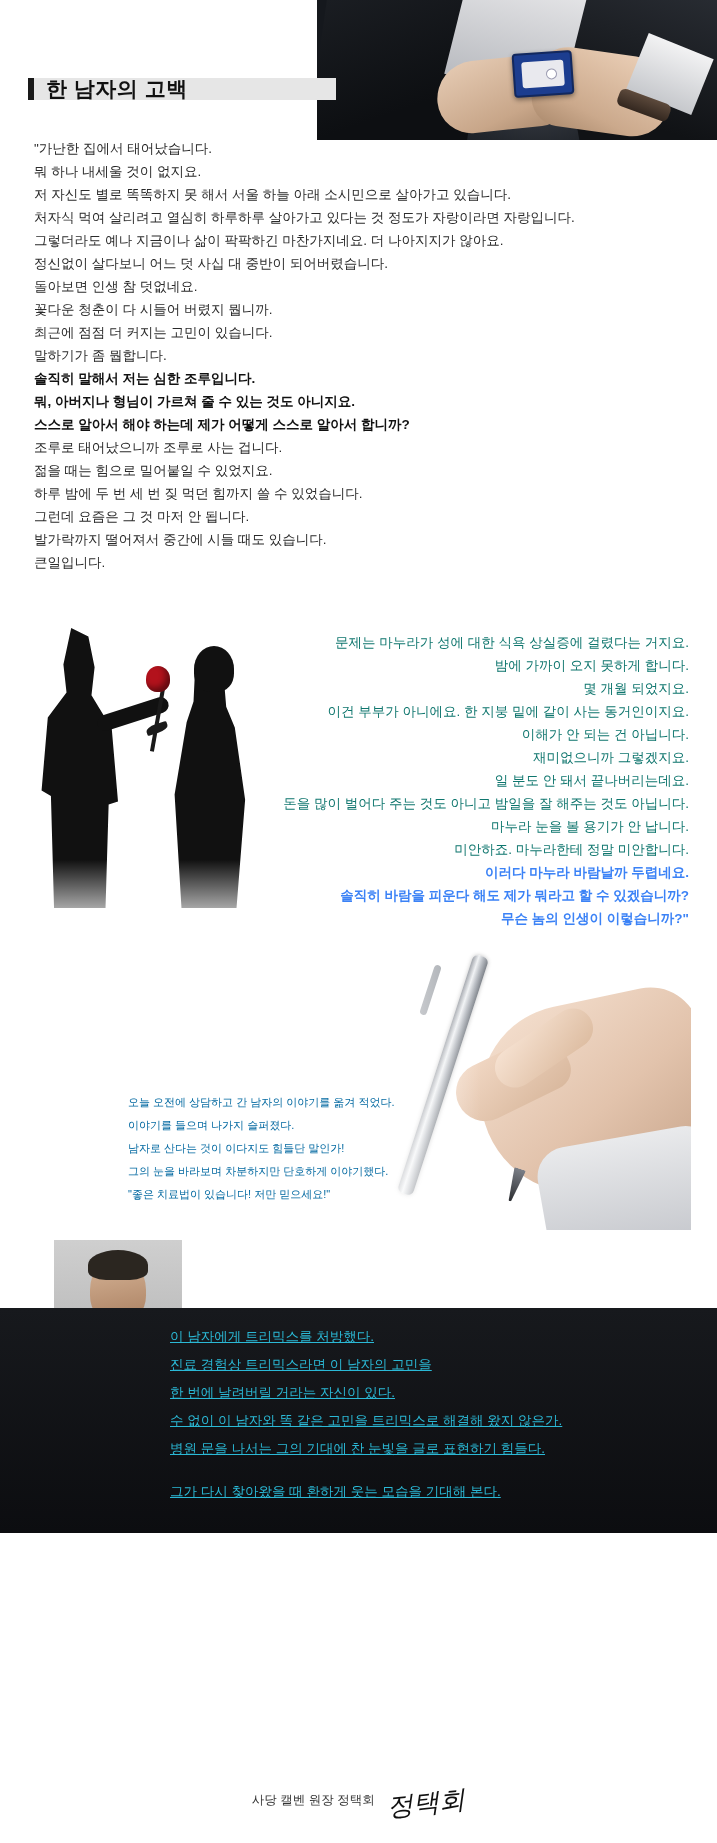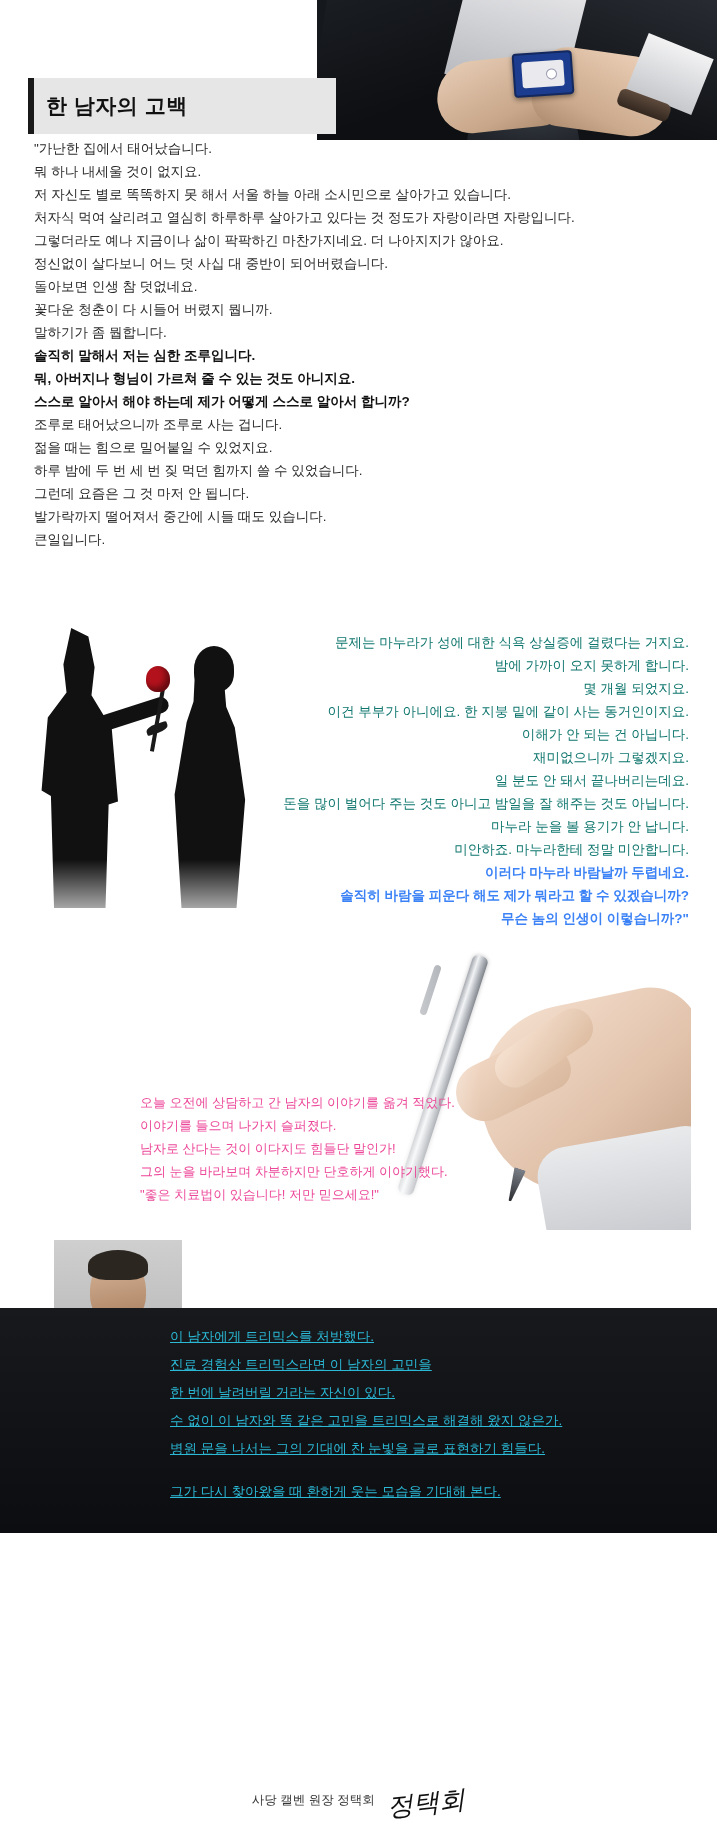--- a/index.html
+++ b/index.html
@@ -116,21 +116,21 @@
     width: 54px; height: 18px;
     background: linear-gradient(180deg, #5d4a3c 0%, #33271f 100%);
     border-radius: 6px;
     transform: rotate(20deg);
   }
 
   .title-bar {
     position: absolute;
     left: 28px; top: 78px;
     width: 302px;
-    height: 56px;
+    height: 22px;
     background: #e6e6e6;
     border-left: 6px solid #1a1a1a;
     display: flex;
     align-items: center;
   }
   .title-bar h1 {
     margin: 0;
     padding-left: 12px;
     font-size: 21px;
     font-weight: bold;
@@ -322,24 +322,24 @@
     width: 120px; height: 290px;
     background: linear-gradient(90deg, #ffffff 0%, rgba(255,255,255,0) 100%);
   }
 
   .note-text {
     position: absolute;
     left: 128px; top: 142px;
     width: 420px;
   }
   .note-text p {
-    margin: 0 0 2px 12px;
-    font-size: 13px;
+    margin: 0 0 2px 0;
+    font-size: 11px;
     line-height: 21px;
-    color: #ec4899;
+    color: #0369a1;
   }
 
   
   .sec4 {
     position: absolute;
     left: 0; top: 1240px;
     width: 717px;
     height: 603px;
     background: #ffffff;
   }
@@ -460,20 +460,21 @@
 
     <div class="confession">
       <p>"가난한 집에서 태어났습니다.</p>
       <p>뭐 하나 내세울 것이 없지요.</p>
       <p>저 자신도 별로 똑똑하지 못 해서 서울 하늘 아래 소시민으로 살아가고 있습니다.</p>
       <p>처자식 먹여 살리려고 열심히 하루하루 살아가고 있다는 것 정도가 자랑이라면 자랑입니다.</p>
       <p>그렇더라도 예나 지금이나 삶이 팍팍하긴 마찬가지네요. 더 나아지지가 않아요.</p>
       <p>정신없이 살다보니 어느 덧 사십 대 중반이 되어버렸습니다.</p>
       <p>돌아보면 인생 참 덧없네요.</p>
       <p>꽃다운 청춘이 다 시들어 버렸지 뭡니까.</p>
+      <p>최근에 점점 더 커지는 고민이 있습니다.</p>
       <p>말하기가 좀 뭡합니다.</p>
       <p class="bold-u">솔직히 말해서 저는 심한 조루입니다.</p>
       <p class="bold-u">뭐, 아버지나 형님이 가르쳐 줄 수 있는 것도 아니지요.</p>
       <p class="bold-u">스스로 알아서 해야 하는데 제가 어떻게 스스로 알아서 합니까?</p>
       <p>조루로 태어났으니까 조루로 사는 겁니다.</p>
       <p>젊을 때는 힘으로 밀어붙일 수 있었지요.</p>
       <p>하루 밤에 두 번 세 번 짖 먹던 힘까지 쓸 수 있었습니다.</p>
       <p>그런데 요즘은 그 것 마저 안 됩니다.</p>
       <p>발가락까지 떨어져서 중간에 시들 때도 있습니다.</p>
       <p>큰일입니다.</p>

